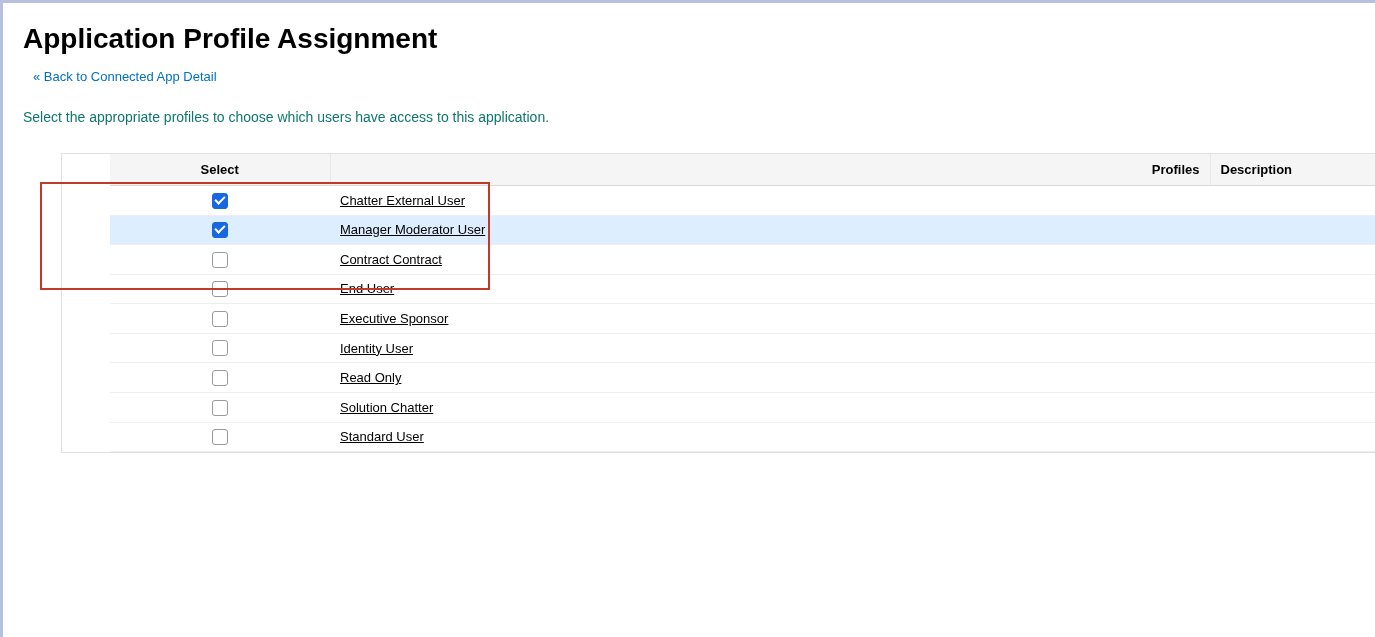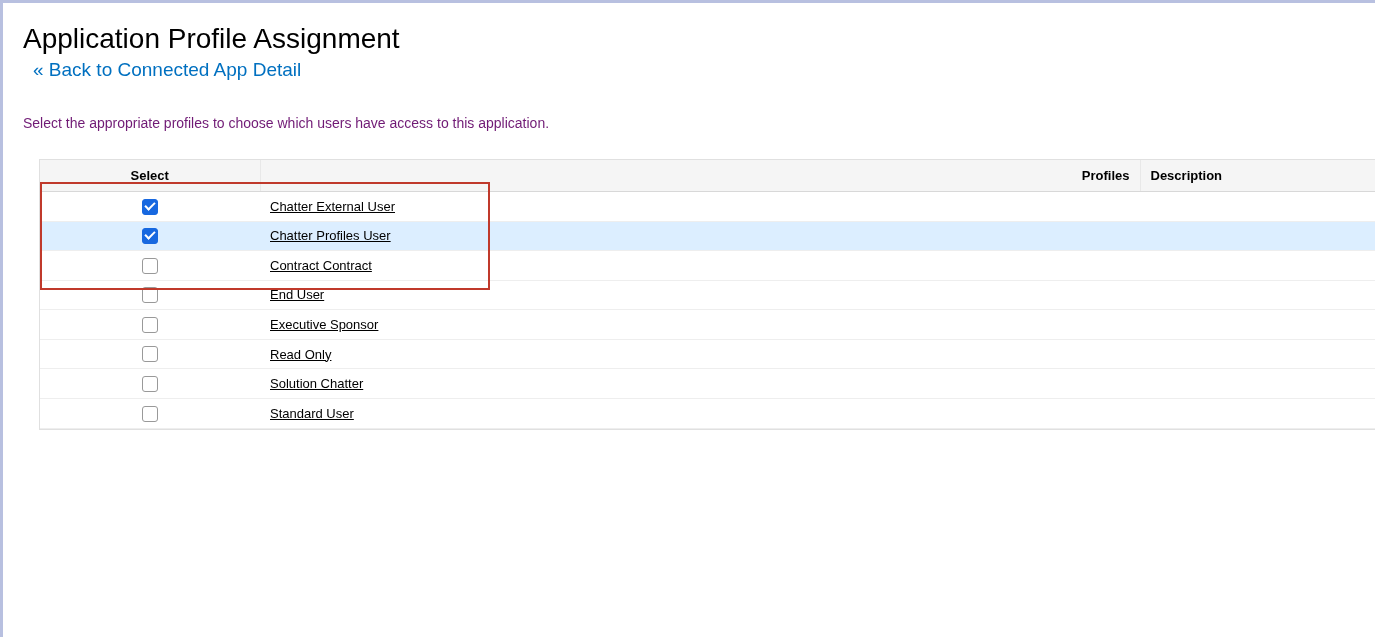--- a/index.html
+++ b/index.html
@@ -14,41 +14,42 @@
       height: 637px;
       overflow: hidden;
       border-top: 3px solid #b8c0e0;
       border-left: 3px solid #b8c0e0;
     }
     .page-wrap {
       padding: 20px 0 0 20px;
     }
     .page-title {
       font-size: 28px;
-      font-weight: 400;
+      font-weight: 700;
       color: #000;
-      margin-bottom: 4px;
+      margin-bottom: 12px;
     }
     .back-link {
       color: #0070c0;
-      font-size: 19px;
+      font-size: 13px;
       text-decoration: none;
       margin-left: 10px;
       display: inline-block;
-      margin-bottom: 34px;
+      margin-bottom: 25px;
     }
     .instruction {
       font-size: 14px;
-      color: #701a75;
+      color: #0f766e;
       margin-bottom: 28px;
     }
     .table-container {
-      margin-left: 16px;
+      margin-left: 38px;
       border: 1px solid #e0e0e0;
       border-right: none;
+      padding-left: 48px;
     }
     table {
       border-collapse: collapse;
       width: 100%;
       table-layout: fixed;
     }
     thead tr {
       background: #f5f5f5;
     }
     th {
@@ -142,36 +143,41 @@
         </tr>
       </thead>
       <tbody id="rows-body">
           <tr>
             <td class="cell-select"><span class="chk checked"></span></td>
             <td><a class="profile-link" href="#">Chatter External User</a></td>
             <td></td>
           </tr>
           <tr class="highlight-row">
             <td class="cell-select"><span class="chk checked"></span></td>
-            <td><a class="profile-link" href="#">Chatter Profiles User</a></td>
+            <td><a class="profile-link" href="#">Manager Moderator User</a></td>
             <td></td>
           </tr>
           <tr>
             <td class="cell-select"><span class="chk"></span></td>
             <td><a class="profile-link" href="#">Contract Contract</a></td>
             <td></td>
           </tr>
           <tr>
             <td class="cell-select"><span class="chk"></span></td>
             <td><a class="profile-link" href="#">End User</a></td>
             <td></td>
           </tr>
           <tr>
             <td class="cell-select"><span class="chk"></span></td>
             <td><a class="profile-link" href="#">Executive Sponsor</a></td>
+            <td></td>
+          </tr>
+          <tr>
+            <td class="cell-select"><span class="chk"></span></td>
+            <td><a class="profile-link" href="#">Identity User</a></td>
             <td></td>
           </tr>
           <tr>
             <td class="cell-select"><span class="chk"></span></td>
             <td><a class="profile-link" href="#">Read Only</a></td>
             <td></td>
           </tr>
           <tr>
             <td class="cell-select"><span class="chk"></span></td>
             <td><a class="profile-link" href="#">Solution Chatter</a></td>

